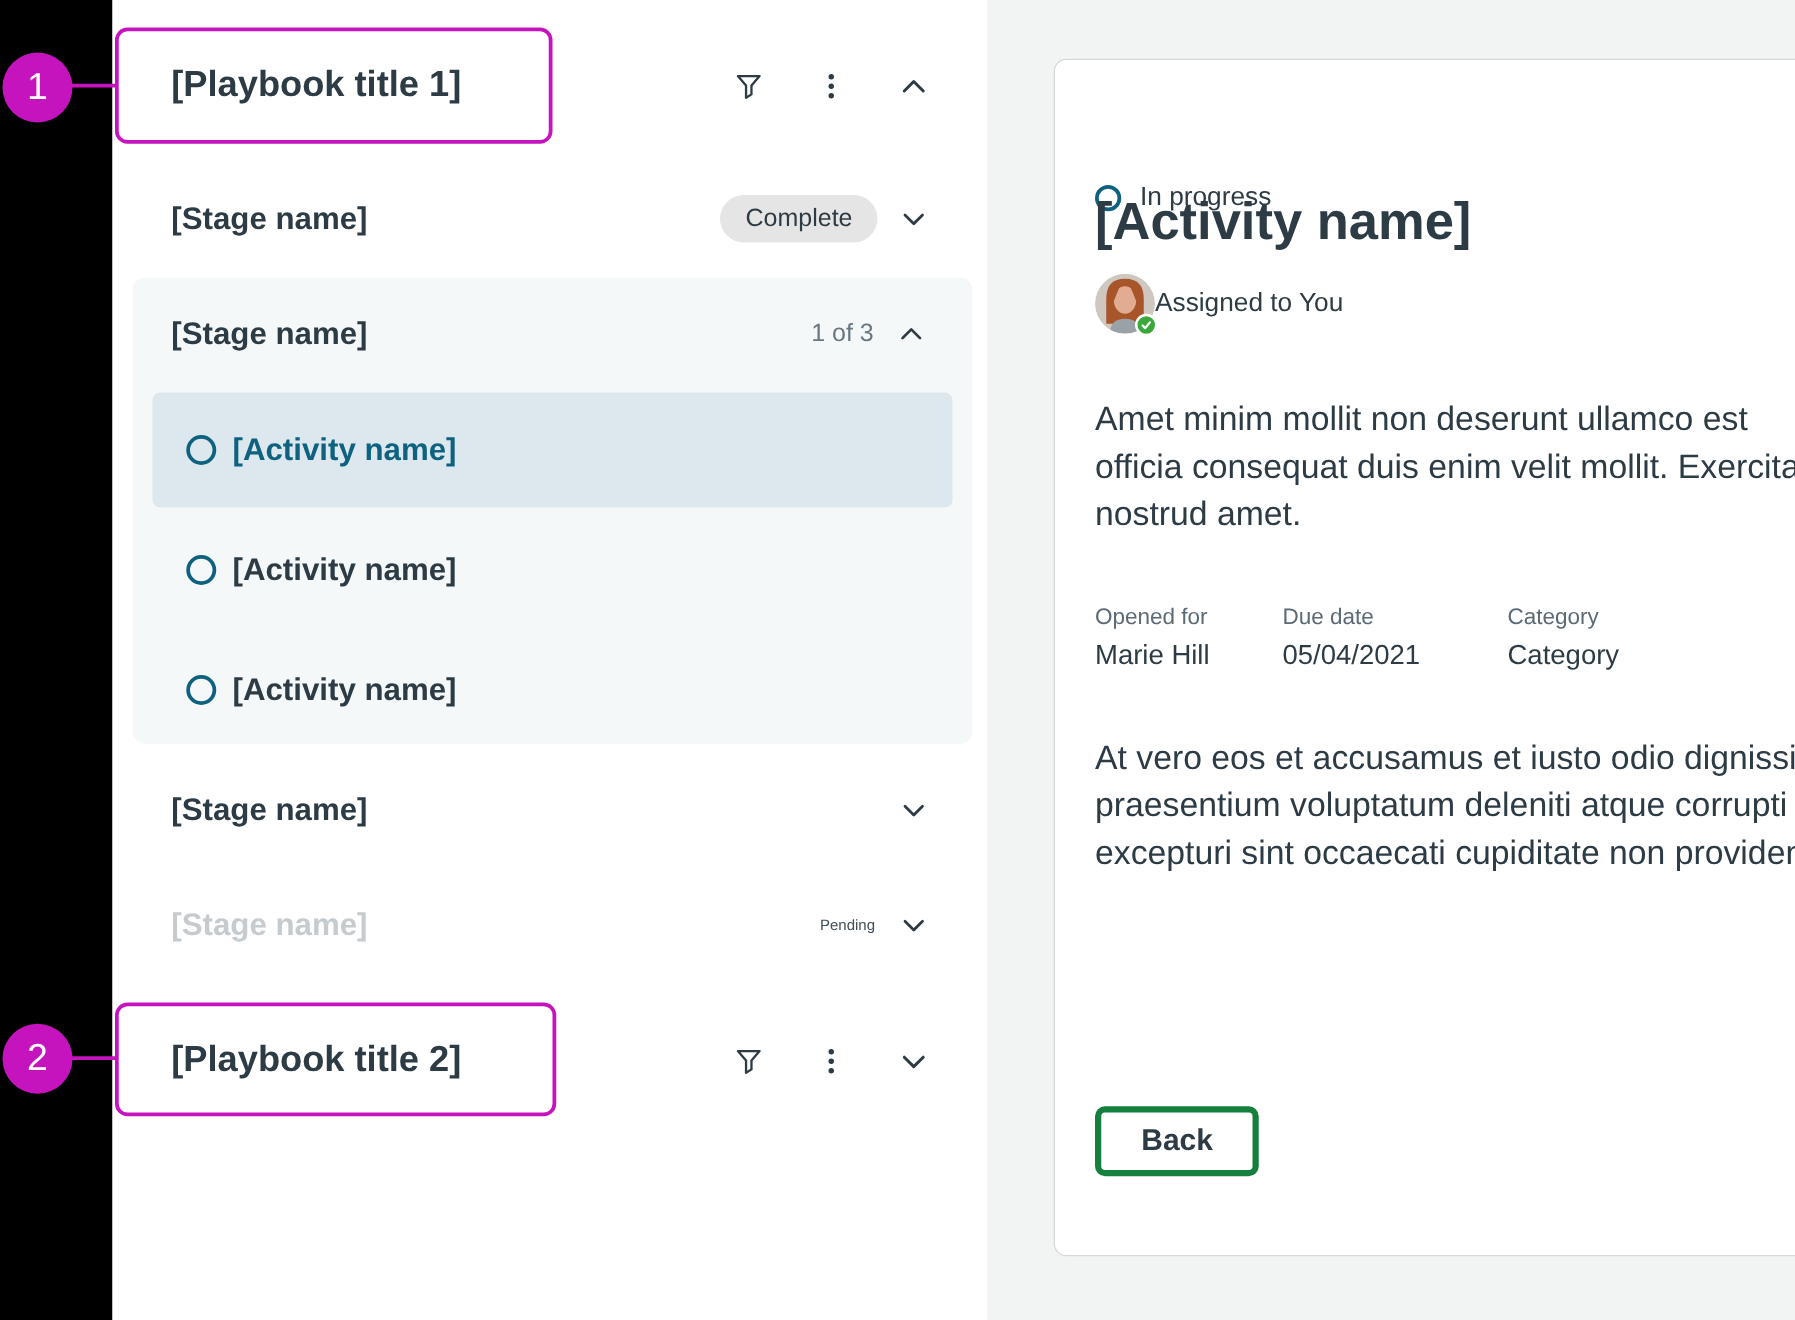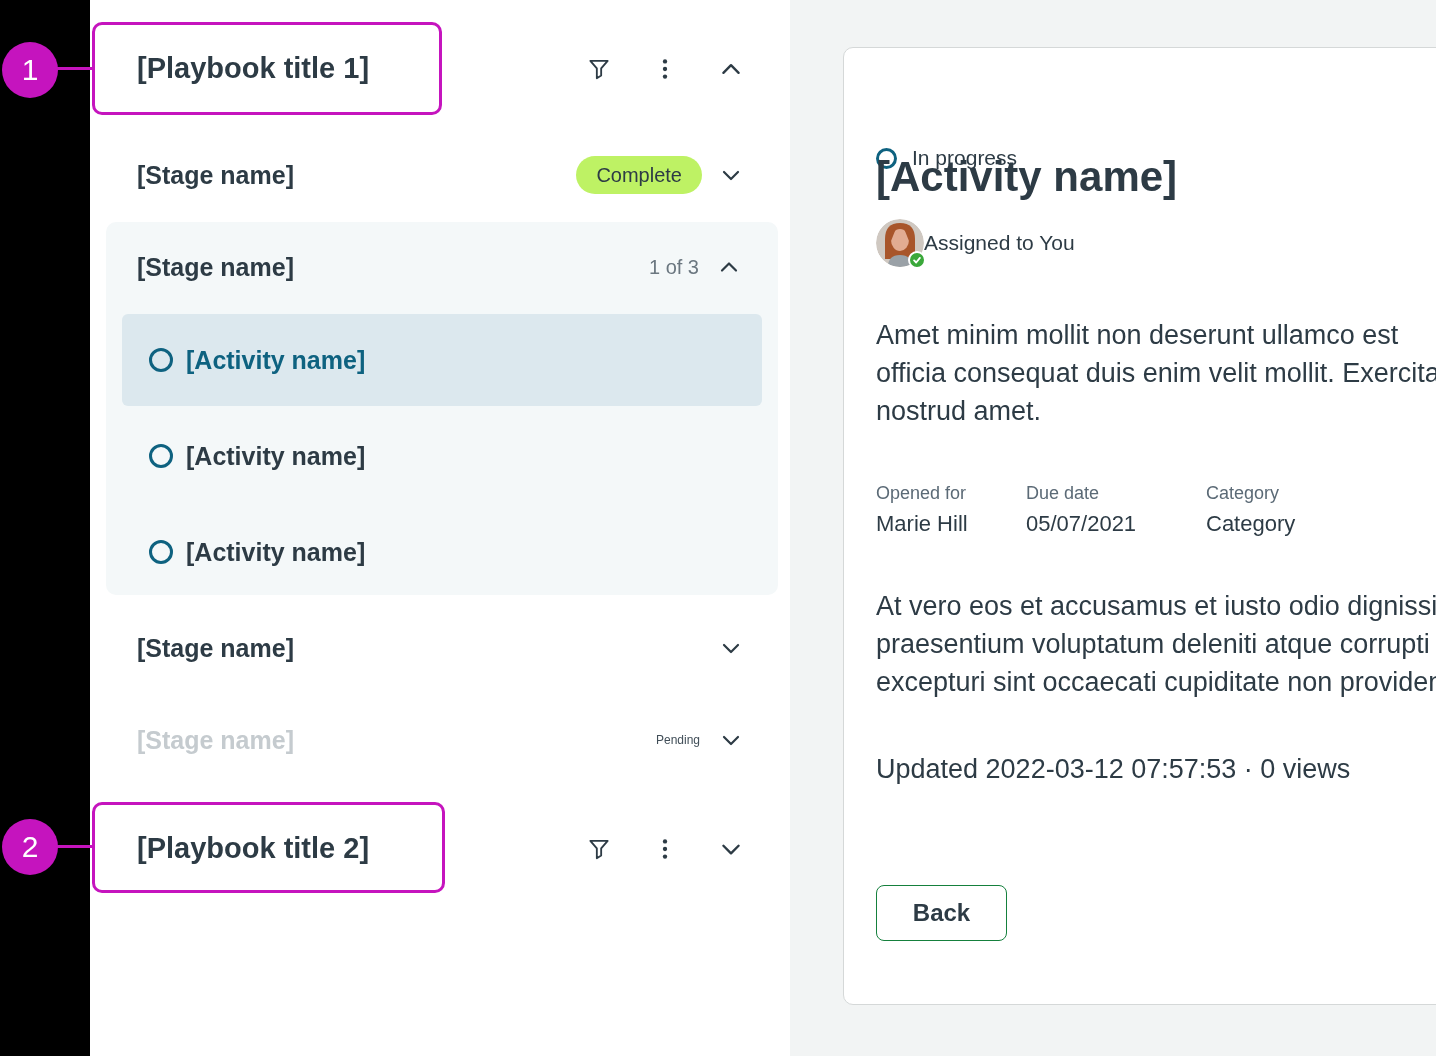--- a/index.html
+++ b/index.html
@@ -78,21 +78,21 @@
   .stage-1 { top: 140px; }
   .stage-3 { top: 613px; }
   .stage-4 { top: 705px; }
   .stage-name {
     flex: 1;
     font-size: 25px; font-weight: 600; color: #2d3b45;
     white-space: nowrap;
   }
   .stage-name.pending-dim { color: #c5cbcf; }
   .badge-complete {
-    background: #bef264; color: #2d3b45;
+    background: #e5e5e5; color: #2d3b45;
     font-size: 20px; line-height: 1;
     padding: 9px 20px; border-radius: 999px;
     margin-right: 15px; white-space: nowrap;
   }
   .pending-label {
     font-size: 12px; color: #414e58;
     margin-right: 17px; white-space: nowrap;
   }
   .chev { color: #2d3b45; }
 
@@ -181,21 +181,21 @@
   .meta-label { font-size: 18px; line-height: 30px; color: #5b6a76; white-space: nowrap; }
   .meta-value { font-size: 22px; line-height: 32px; color: #2d3b45; white-space: nowrap; }
 
   .updated-line { top: 706px; font-size: 27px; line-height: 30px; color: #2d3b45; white-space: nowrap; }
 
   .back-button {
     top: 837px;
     height: 56px; min-width: 131px;
     padding: 0 32px;
     background: #ffffff;
-    border: 1px solid #15803d; border-radius: 8px;
+    border: 5px solid #15803d; border-radius: 8px;
     font-family: "Liberation Sans", sans-serif;
     font-size: 24px; font-weight: 700; color: #2d3b45;
     cursor: pointer;
     display: flex; align-items: center; justify-content: center;
   }
 </style>
 </head>
 <body>
 
 <div class="screen">
@@ -358,34 +358,33 @@
         <div>nostrud amet.</div>
       </div>
 
       <div class="card-abs meta-row">
         <div class="meta-col-1">
           <div class="meta-label">Opened for</div>
           <div class="meta-value">Marie Hill</div>
         </div>
         <div class="meta-col-3">
           <div class="meta-label">Due date</div>
-          <div class="meta-value">05/07/2021</div>
+          <div class="meta-value">05/04/2021</div>
         </div>
         <div class="meta-col-4">
           <div class="meta-label">Category</div>
           <div class="meta-value">Category</div>
         </div>
       </div>
 
       <div class="card-abs para para-2">
         <div>At vero eos et accusamus et iusto odio dignissimos</div>
         <div>praesentium voluptatum deleniti atque corrupti</div>
         <div>excepturi sint occaecati cupiditate non provident</div>
       </div>
 
-      <div class="card-abs updated-line">Updated 2022-03-12 07:57:53 · 0 views</div>
 
       <button class="card-abs back-button">Back</button>
 
     </div>
   </div>
 
 </div>
 
 </body></html>

